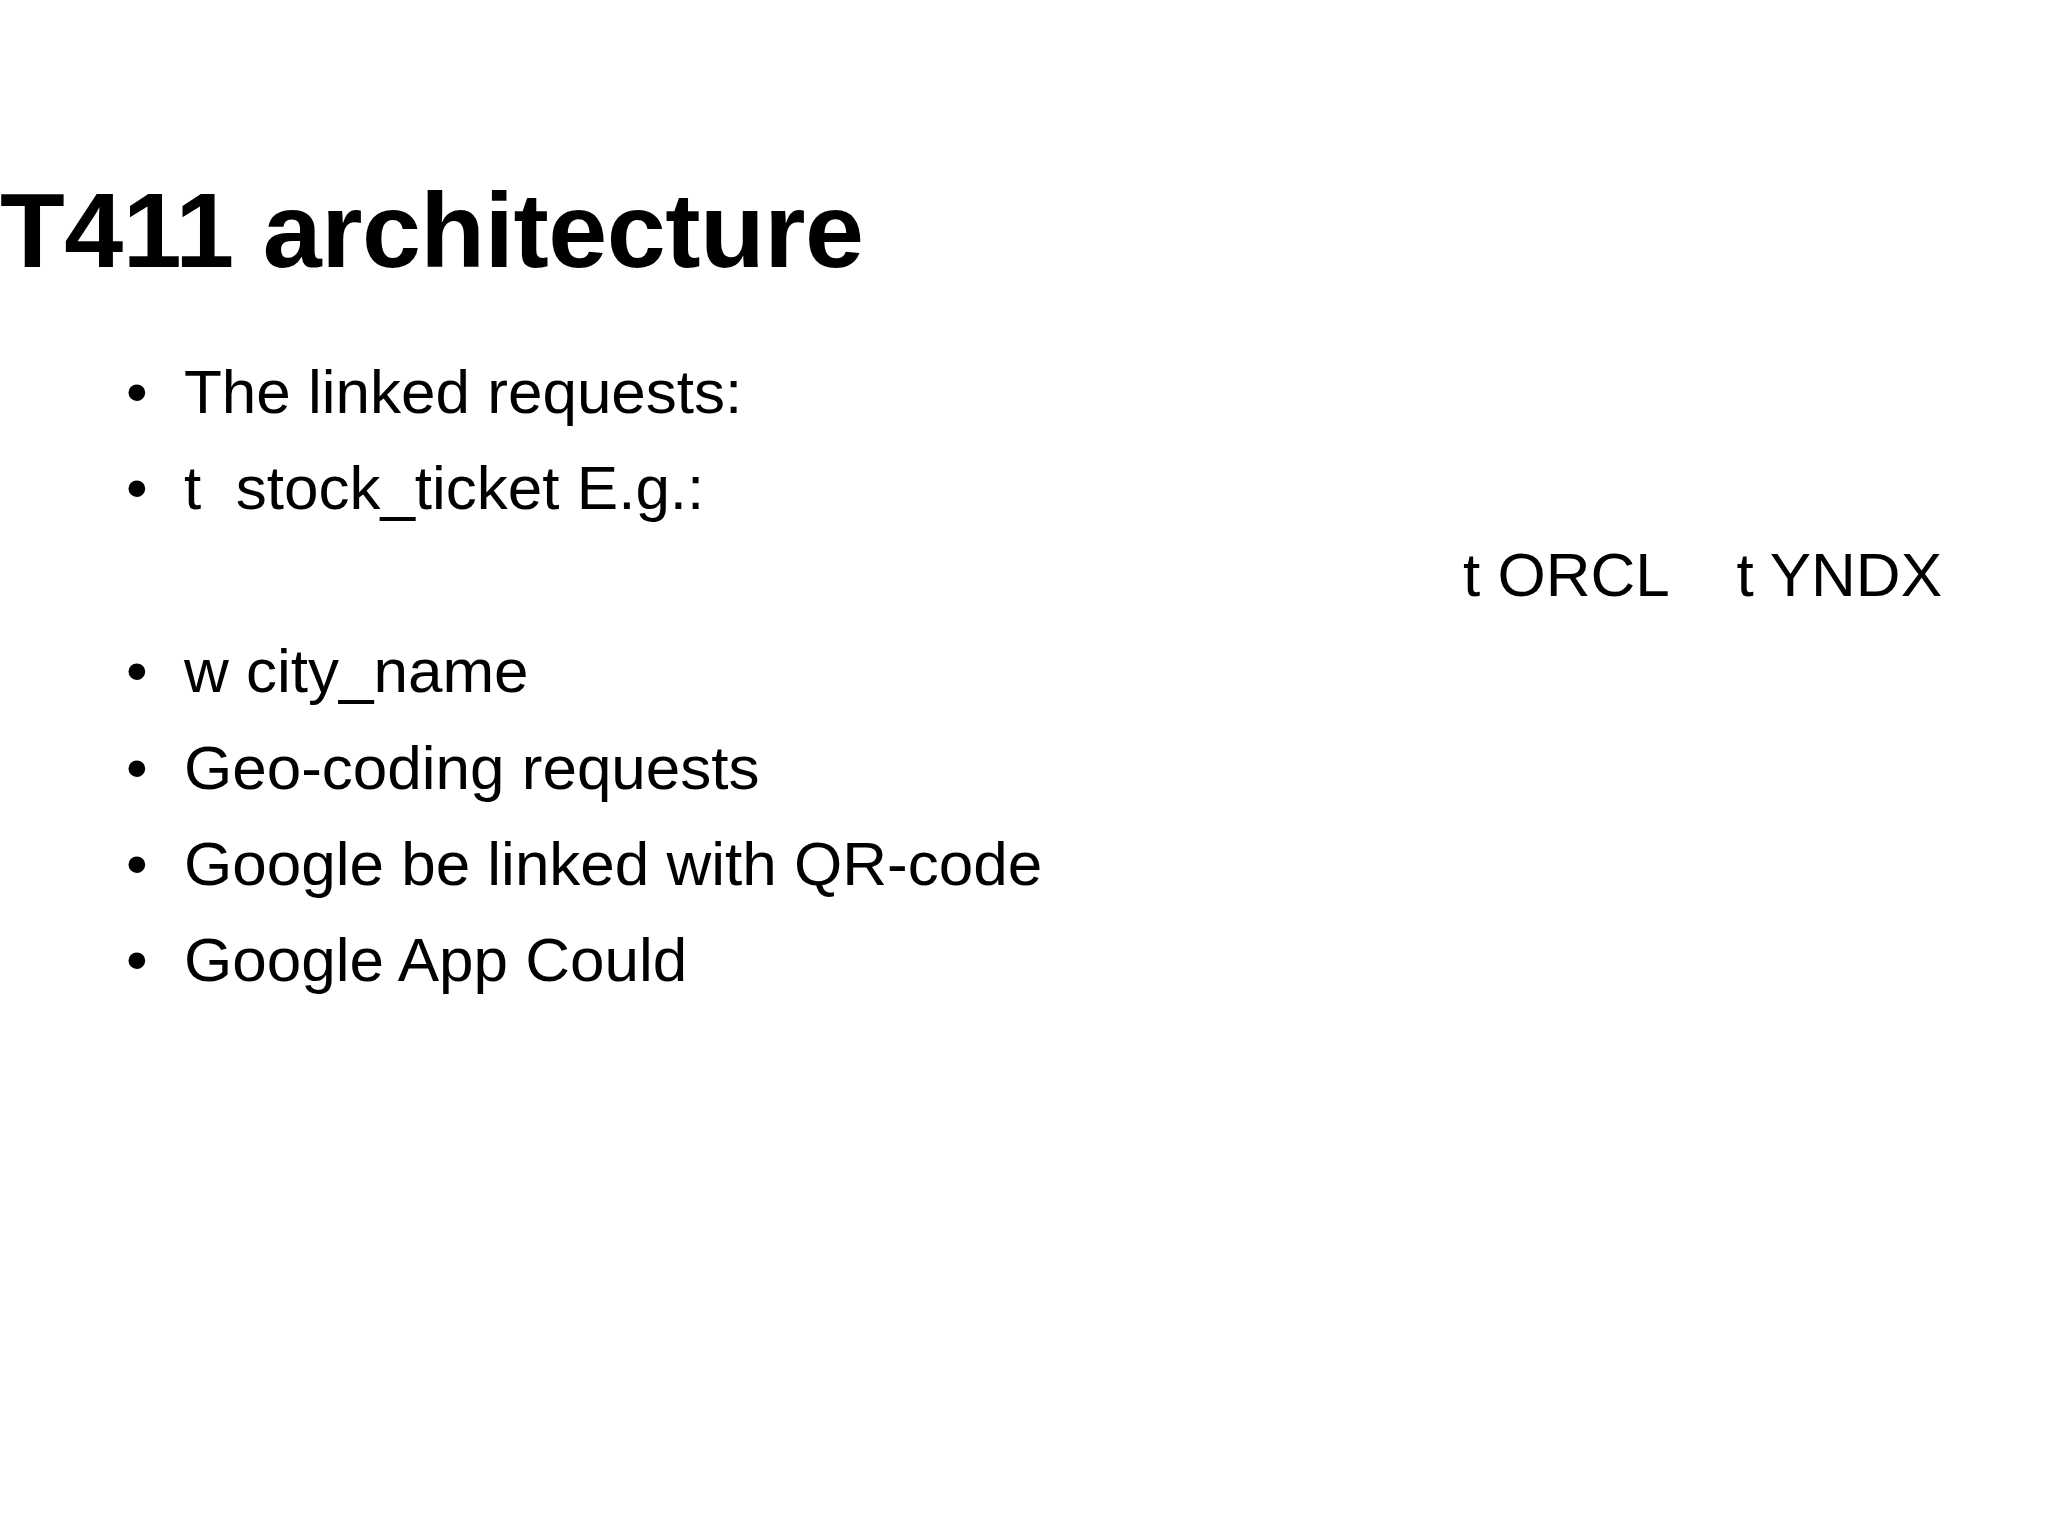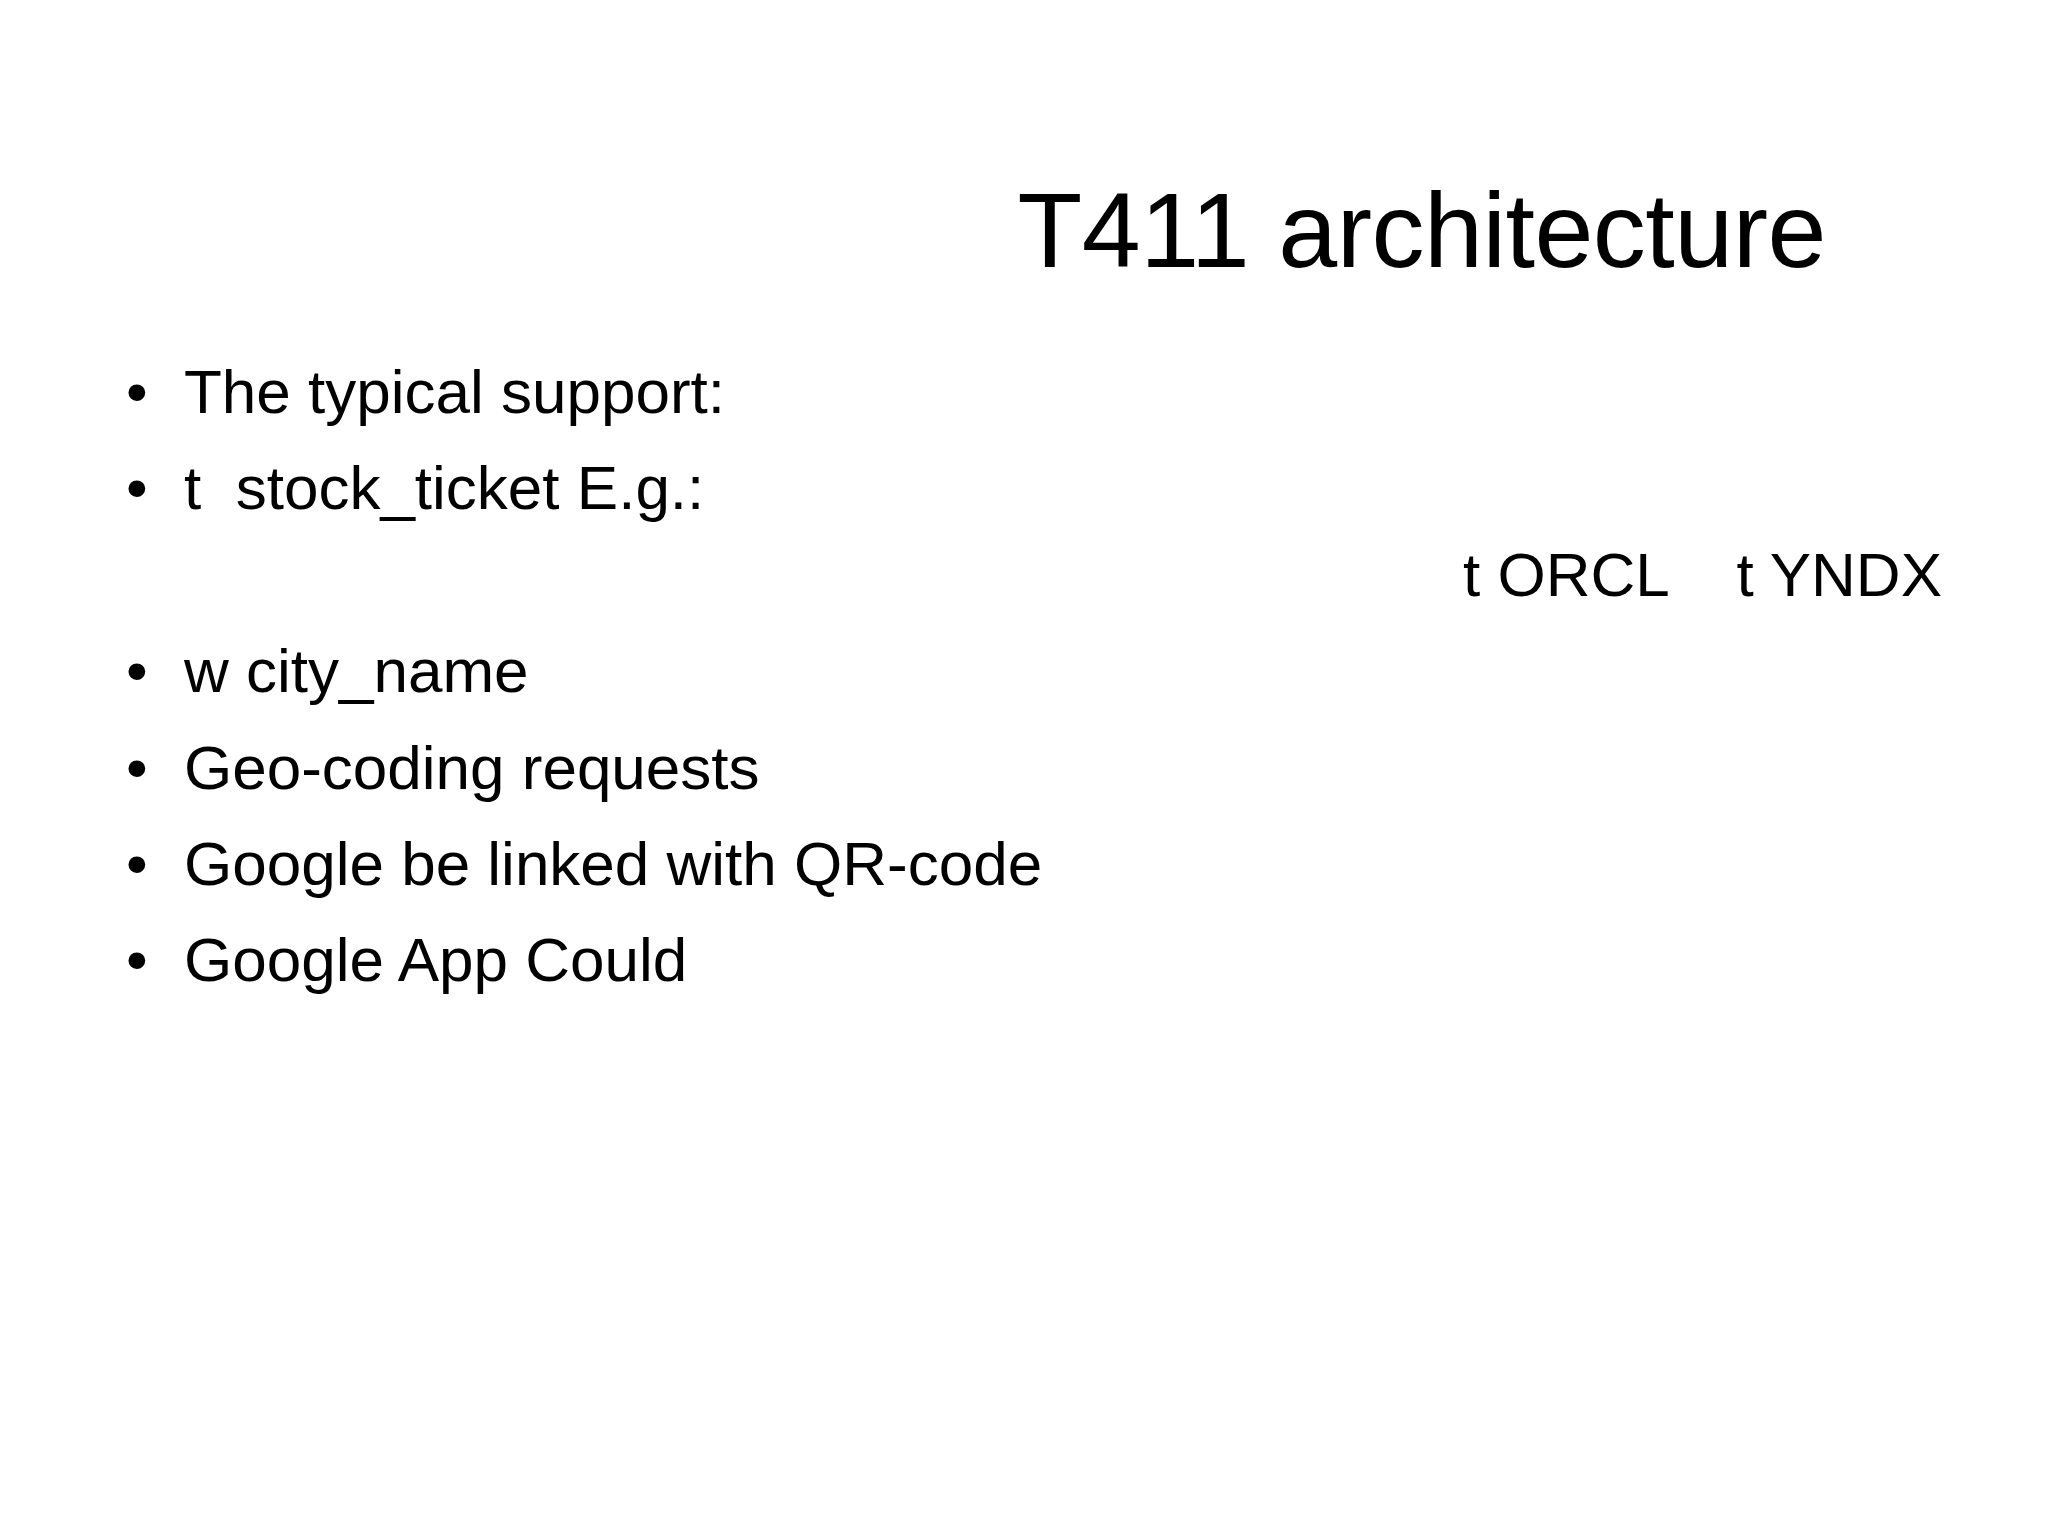--- a/index.html
+++ b/index.html
@@ -23,24 +23,24 @@
     background: #ffffff;
     box-sizing: border-box;
   }
 
   
   .slide-title {
     position: absolute;
     left: 0;
     top: 104px;
     width: 1826px;
-    text-align: right;
+    text-align: left;
     font-size: 106px;
     line-height: 1.05;
-    font-weight: 400;
+    font-weight: 700;
     letter-spacing: -0.5px;
     color: #000000;
     white-space: nowrap;
   }
 
   
   .slide-body {
     position: absolute;
     left: 112px;
     top: 355px;
@@ -91,21 +91,21 @@
 
 <div class="slide">
 
   <h1 class="slide-title">T411 architecture</h1>
 
   <div class="slide-body">
 
     <div class="bullet-block">
       <div class="bullet-row">
         <span class="bullet-marker">•</span>
-        <span class="bullet-text">The typical support:</span>
+        <span class="bullet-text">The linked requests:</span>
       </div>
     </div>
 
     <div class="bullet-block">
       <div class="bullet-row">
         <span class="bullet-marker">•</span>
         <span class="bullet-text">t  stock_ticket E.g.:</span>
       </div>
       <div class="continuation">t ORCL    t YNDX</div>
     </div>

